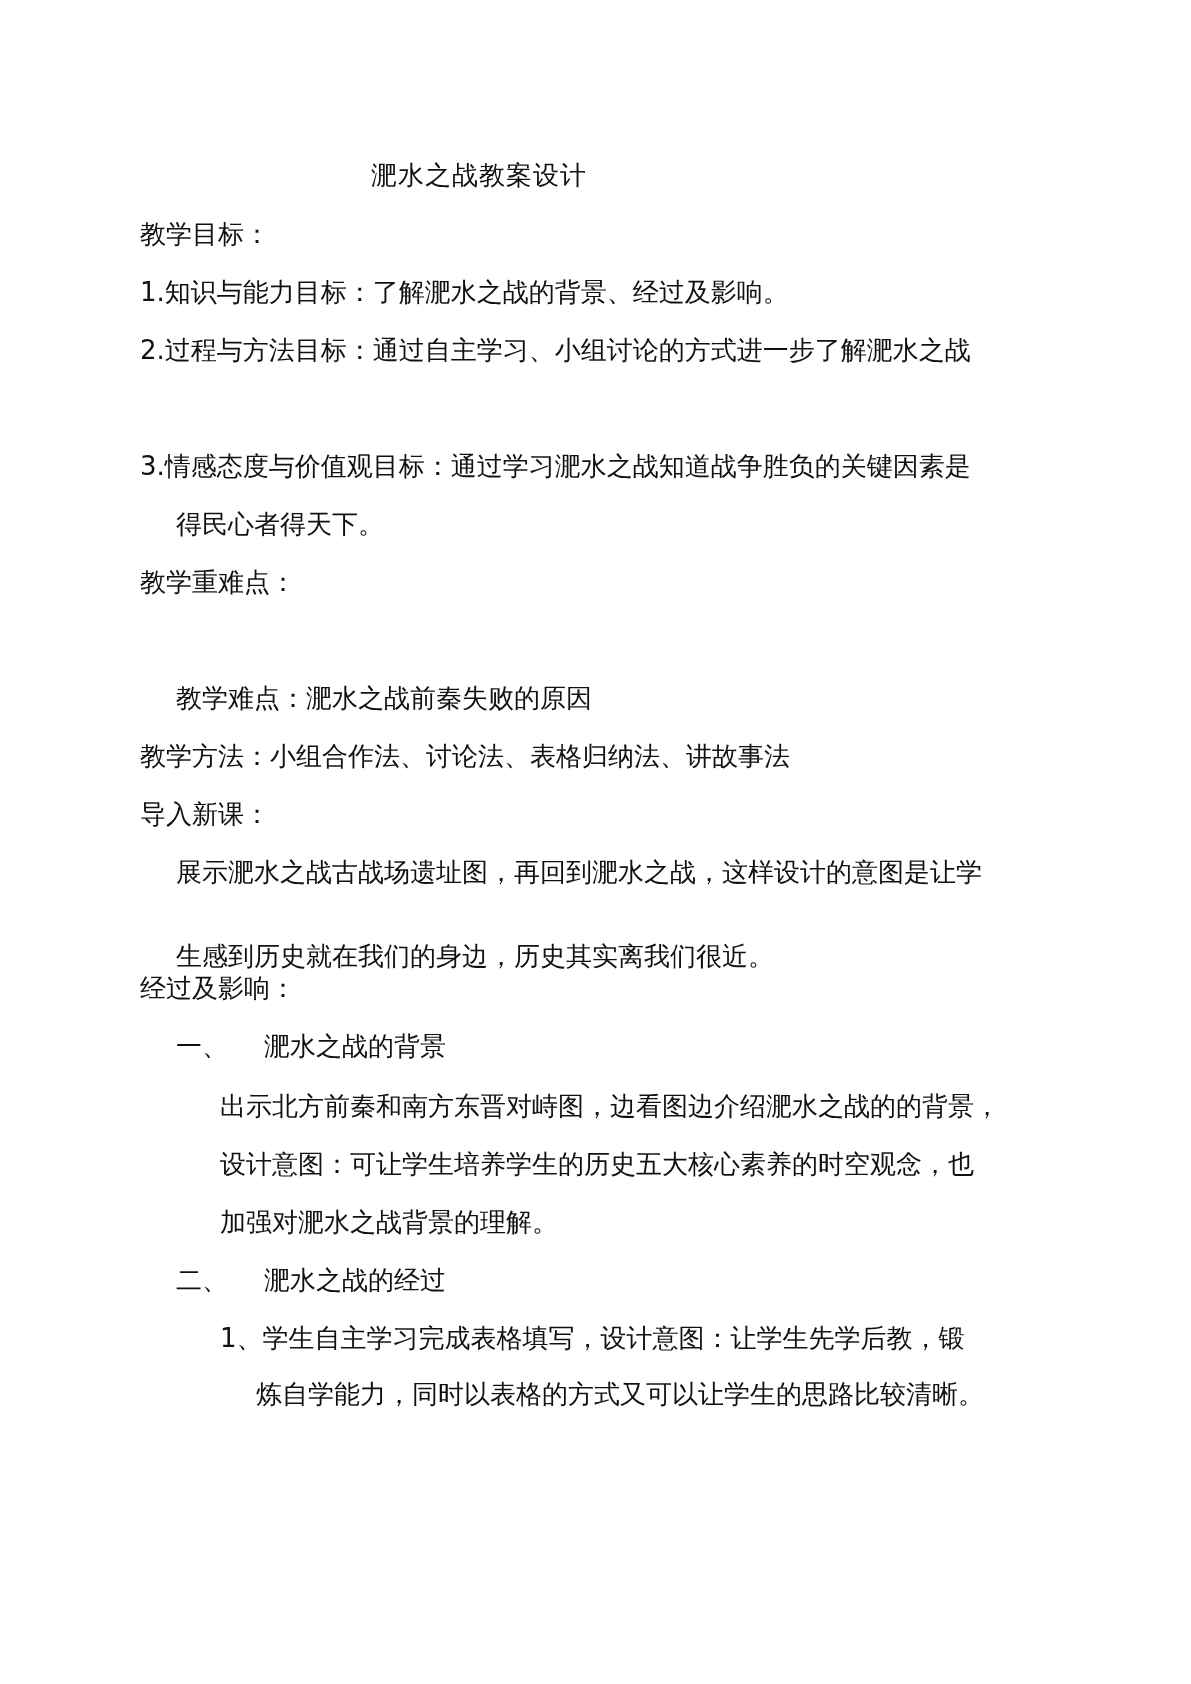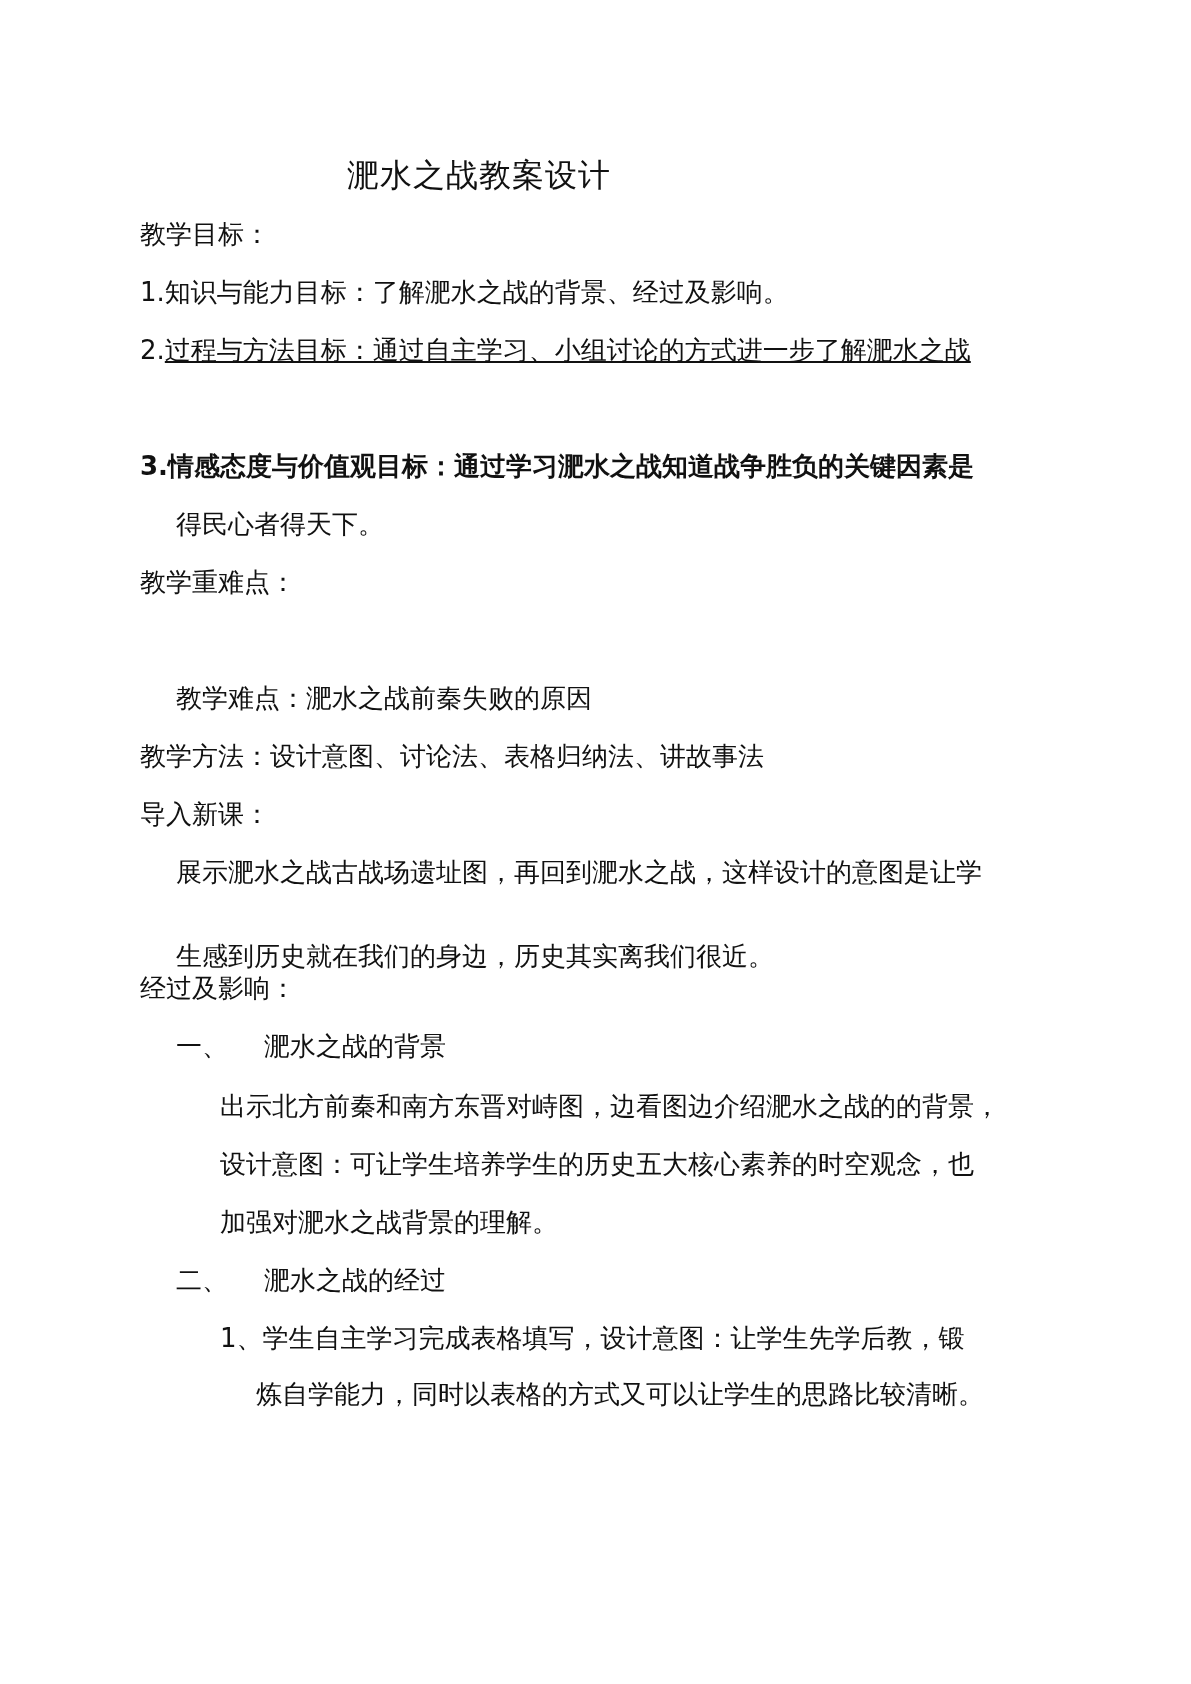--- a/index.html
+++ b/index.html
@@ -21,21 +21,21 @@
       width: 1191px;
       height: 1684px;
       background: #ffffff;
     }
     .title {
       position: absolute;
       top: 152px;
       left: 0;
       width: 958px;
       text-align: center;
-      font-size: 32px;
+      font-size: 26px;
       line-height: 46px;
       letter-spacing: 1px;
     }
     .line {
       position: absolute;
       font-size: 26px;
       line-height: 36px;
       white-space: nowrap;
     }
     .l0 { left: 140px; }
@@ -51,33 +51,33 @@
 <div class="page">
 
   <div class="title">淝水之战教案设计</div>
 
   <div class="line l0" style="top:216px;">教学目标：</div>
 
   <div class="line l0" style="top:274px;">
     <span class="num">1. </span><span>知识与能力目标：了解淝水之战的背景、经过及影响。</span>
   </div>
 
-  <div class="line l0" style="top:332px;text-decoration:underline;">
+  <div class="line l0" style="top:332px;">
     <span class="num">2. </span><span>过程与方法目标：通过自主学习、小组讨论的方式进一步了解淝水之战</span>
   </div>
 
-  <div class="line l0" style="top:448px;font-weight:bold;">
+  <div class="line l0" style="top:448px;">
     <span class="num">3. </span><span>情感态度与价值观目标：通过学习淝水之战知道战争胜负的关键因素是</span>
   </div>
   <div class="line l1" style="top:506px;">得民心者得天下。</div>
 
   <div class="line l0" style="top:564px;">教学重难点：</div>
   <div class="line l1" style="top:680px;">教学难点：淝水之战前秦失败的原因</div>
 
-  <div class="line l0" style="top:738px;">教学方法：设计意图、讨论法、表格归纳法、讲故事法</div>
+  <div class="line l0" style="top:738px;">教学方法：小组合作法、讨论法、表格归纳法、讲故事法</div>
 
   <div class="line l0" style="top:796px;">导入新课：</div>
   <div class="line l1" style="top:854px;">展示淝水之战古战场遗址图，再回到淝水之战，这样设计的意图是让学</div>
   <div class="line l1" style="top:912px;margin-top:26px;">生感到历史就在我们的身边，历史其实离我们很近。</div>
 
   <div class="line l0" style="top:970px;">经过及影响：</div>
 
   <div class="line l1" style="top:1028px;">
     <span class="sec-num">一、</span><span>淝水之战的背景</span>
   </div>

